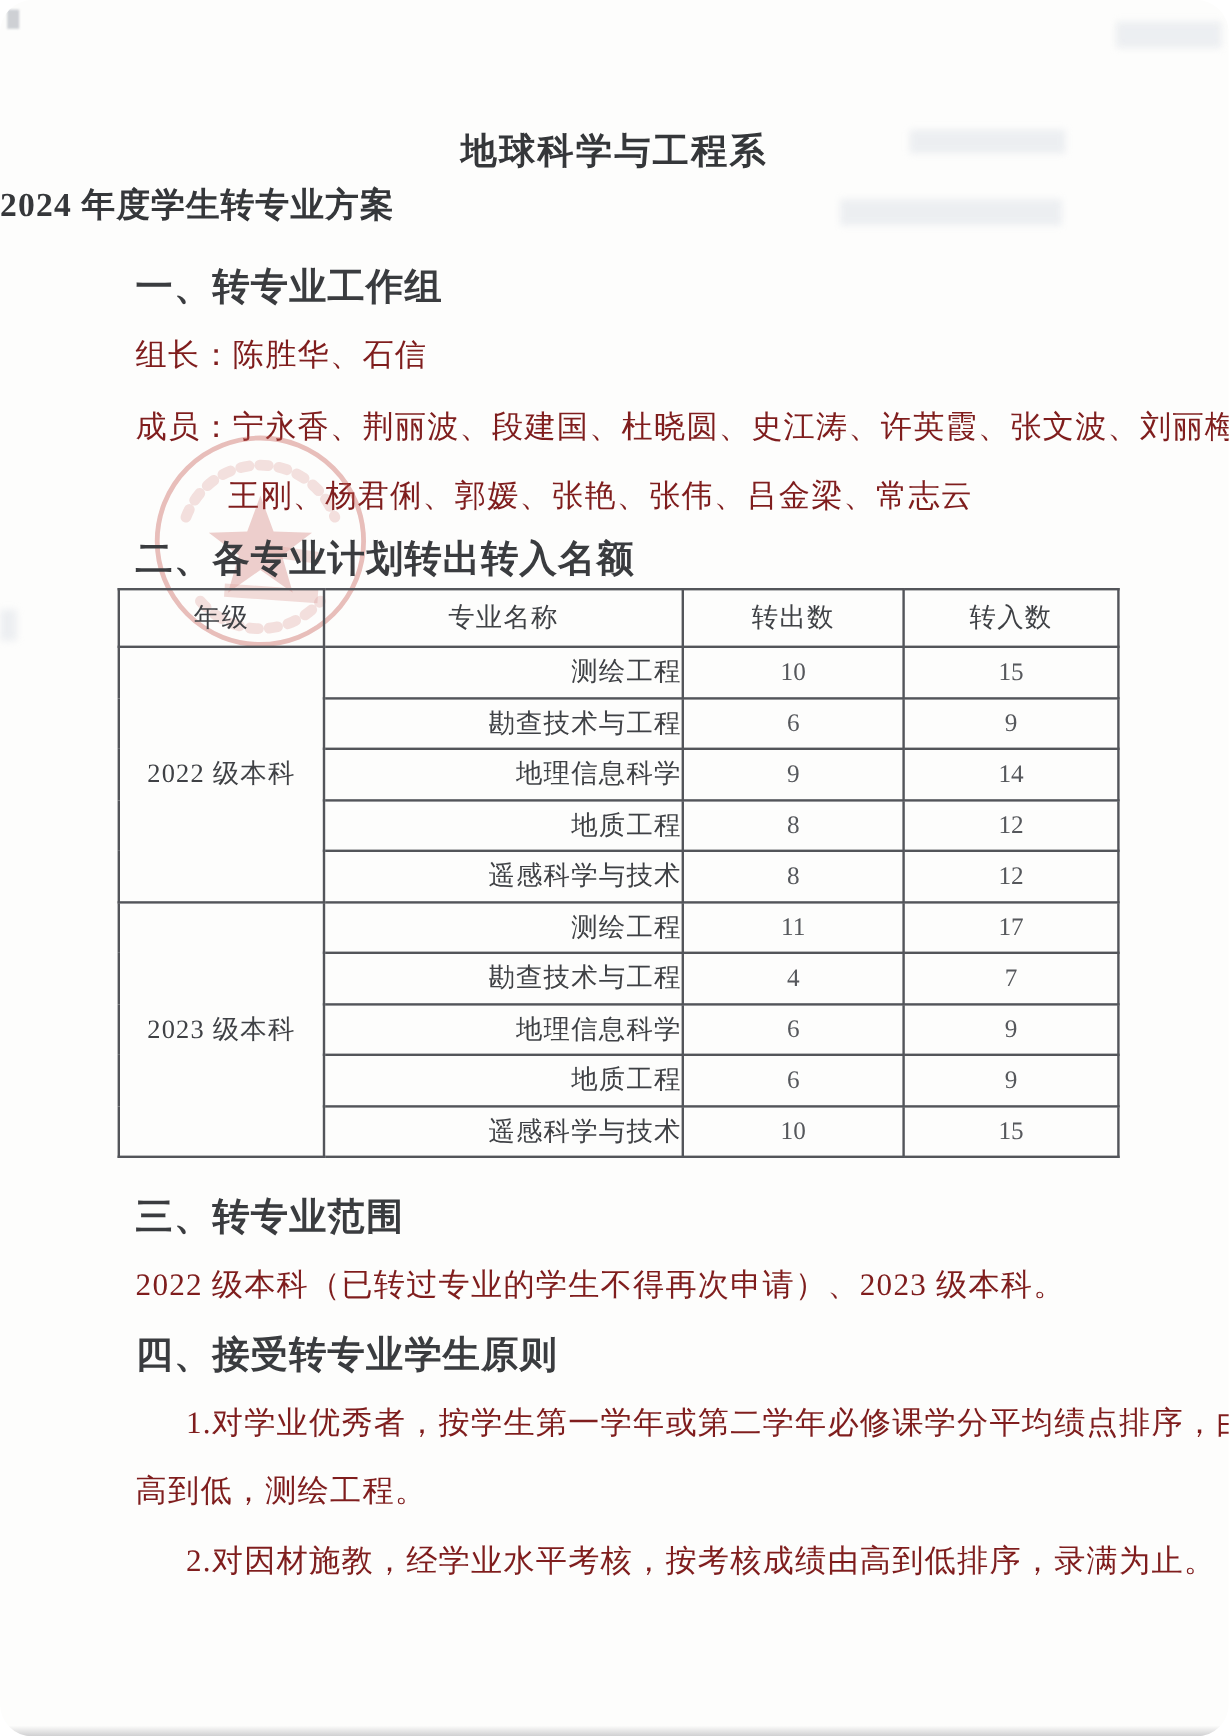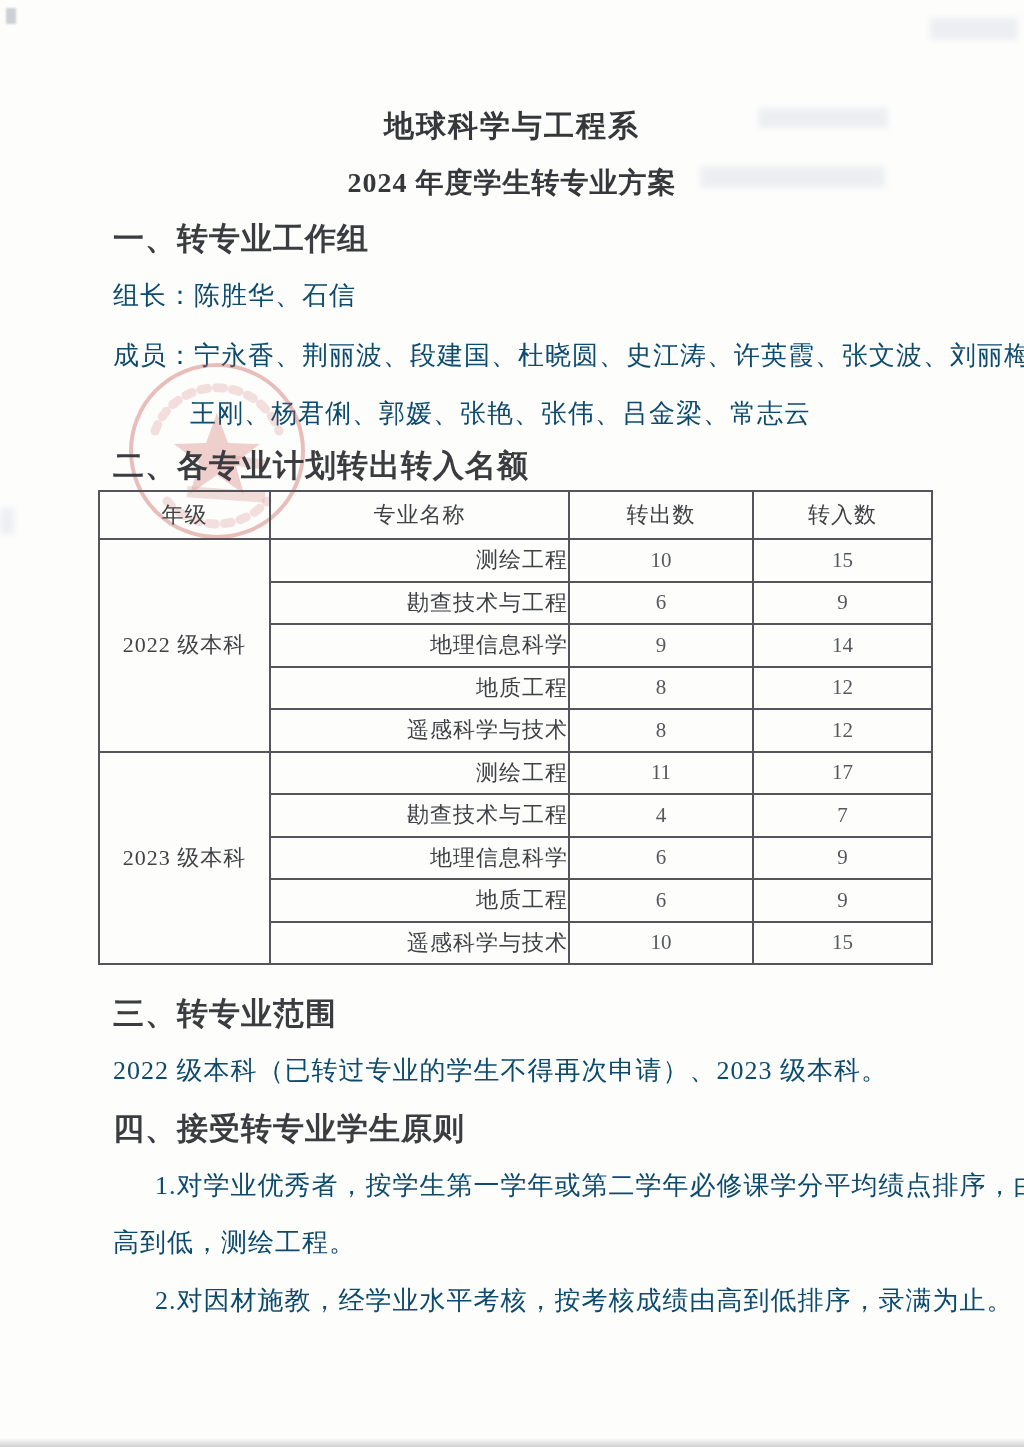--- a/index.html
+++ b/index.html
@@ -5,41 +5,41 @@
   * { margin:0; padding:0; box-sizing:border-box; }
   html,body { background:#ffffff; }
   .page {
     position:relative;
     width:1024px; height:1447px;
     margin:0 auto;
     background:#fdfdfc;
     overflow:hidden;
     font-family:"Liberation Serif","DejaVu Serif",serif;
     color:#3d3f42;
+    border-radius:27px;
   }
   .abs { position:absolute; }
   .title {
     left:0; width:1024px; top:106px;
     text-align:center;
     font-size:30px; font-weight:bold; letter-spacing:2px;
     color:#35373a;
   }
   .subtitle {
-    left:0; width:1024px; top:164px;
-    text-align:center;
+    left:0; width:1024px; top:152px;
     font-size:28px; font-weight:bold; letter-spacing:1px;
     color:#35373a;
   }
   .heading {
     font-size:31px; font-weight:bold; letter-spacing:1px;
     color:#3a3c3f; line-height:34px;
   }
   .bodyline {
     font-size:26px; letter-spacing:1px;
-    color:#0c4a6e; line-height:34px; white-space:nowrap;
+    color:#7f1d1d; line-height:34px; white-space:nowrap;
   }
   .doc-table {
     position:absolute; left:98px; top:490px;
     width:833px; height:475px;
     border-collapse:collapse; table-layout:fixed;
     font-size:22px; color:#3f4145;
     z-index:2;
   }
   .doc-table col.c1{width:171px;} .doc-table col.c2{width:299px;}
   .doc-table col.c3{width:184px;} .doc-table col.c4{width:179px;}

